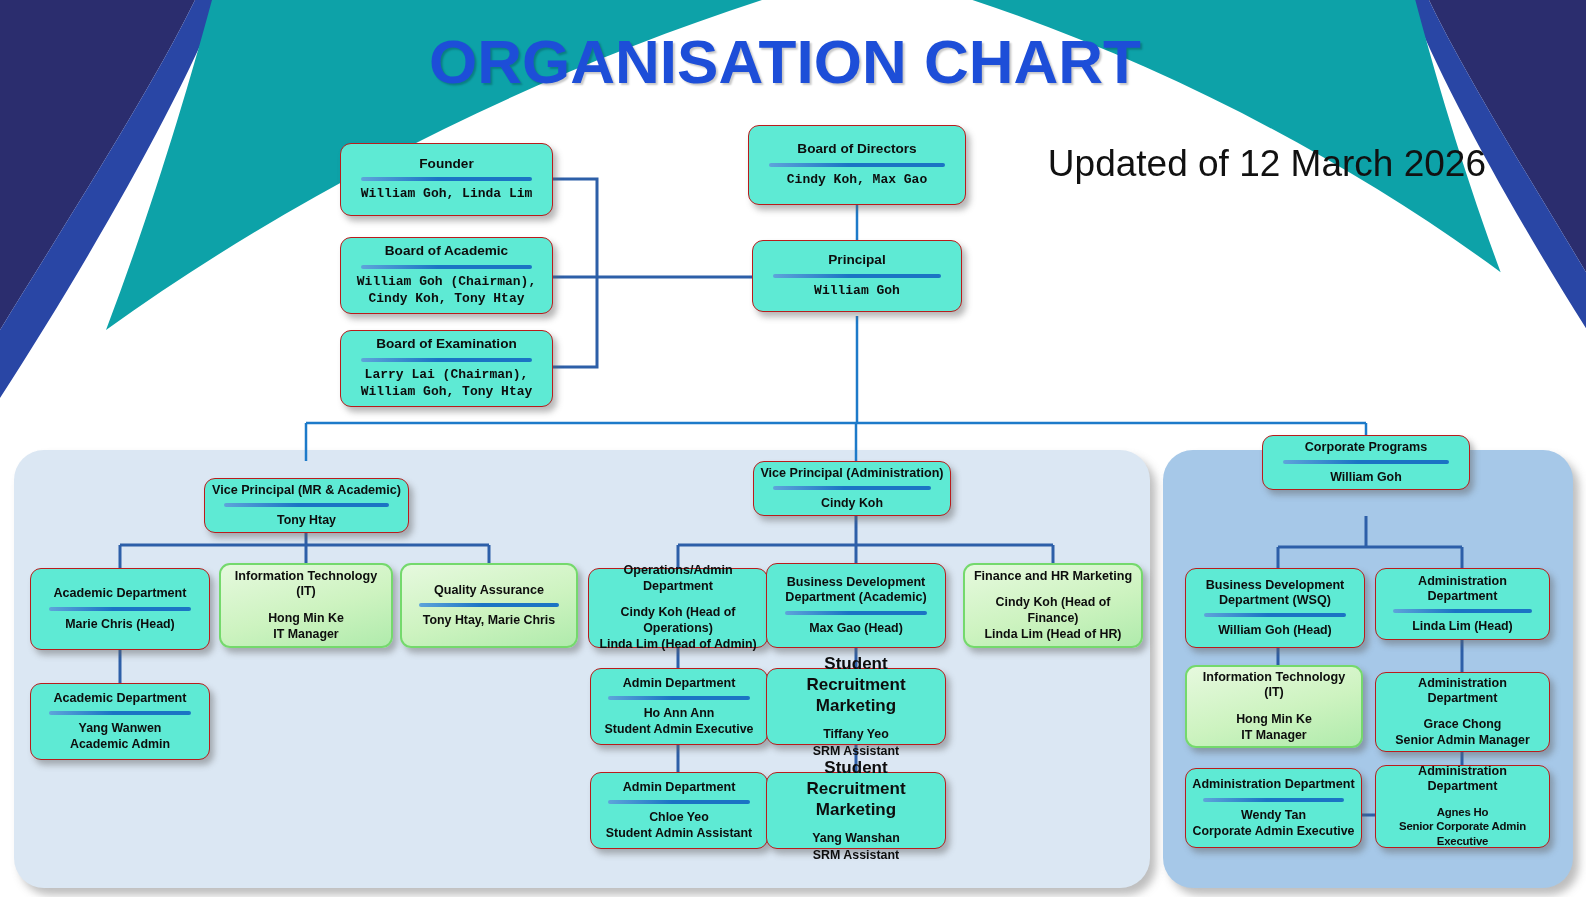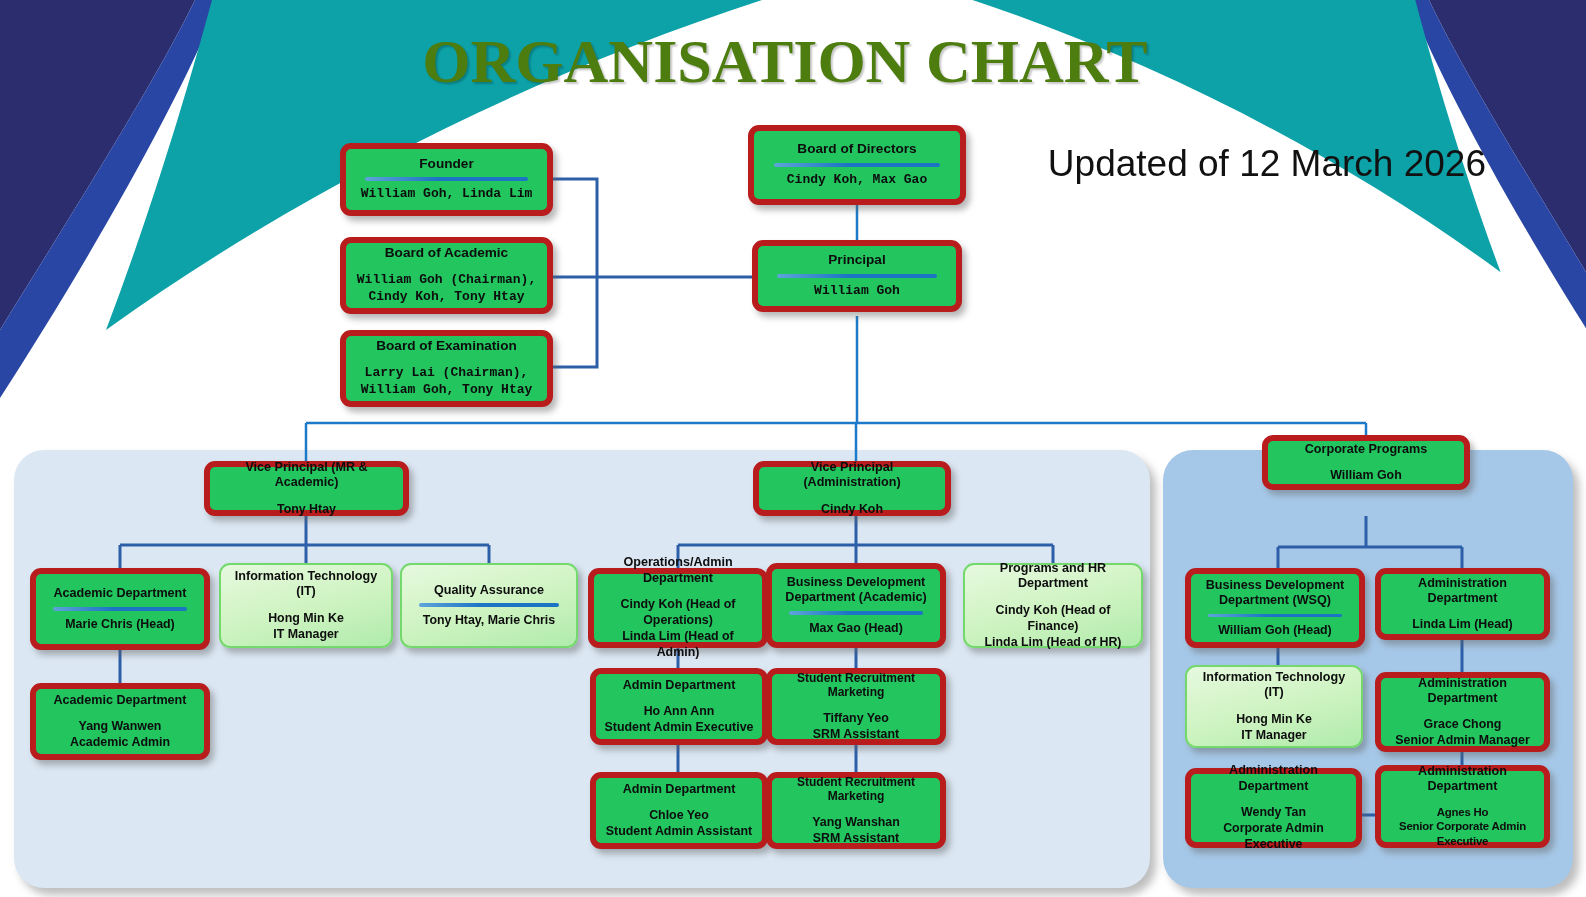--- a/index.html
+++ b/index.html
@@ -7,38 +7,37 @@
     position:relative;width:1586px;height:897px;overflow:hidden;
     background:#ffffff;font-family:"Liberation Sans",sans-serif;
   }
   
   .corner{position:absolute;top:0;z-index:1;pointer-events:none;}
   .corner.left{left:0;}
   .corner.right{right:0;transform:scaleX(-1);}
   
   .page-title{
     position:absolute;left:0;right:16px;top:26px;text-align:center;z-index:2;
-    font-size:62px;font-weight:800;letter-spacing:0px;color:#4d7c0f;
+    font-size:62px;font-weight:800;letter-spacing:0px;color:#1d4ed8;
     text-shadow:2px 2px 2px rgba(0,0,0,0.22);
-    font-family:Liberation Serif, serif;
   }
   .updated{
     position:absolute;top:143px;right:100px;z-index:2;
     font-size:37px;font-weight:400;color:#111;
   }
   
   .panel{position:absolute;border-radius:30px;z-index:1;
     box-shadow:6px 7px 8px rgba(110,110,110,0.45);}
   .panel.light{background:#dbe7f3;}
   .panel.dark{background:#a6c8e8;}
   
   svg.wires{position:absolute;left:0;top:0;z-index:2;}
   
   .node{
-    position:absolute;z-index:3;background:#22c55e;border:6px solid #b91c1c;
+    position:absolute;z-index:3;background:#5eead4;border:1px solid #b91c1c;
     border-radius:11px;box-shadow:4px 5px 6px rgba(95,95,95,0.45);
     display:flex;flex-direction:column;align-items:center;justify-content:center;
     padding:4px 6px;box-sizing:border-box;
   }
   .node.green{
     background:linear-gradient(165deg,#e6f9de 0%,#cdf3c0 55%,#b0ebac 100%);
     border:2px solid #74d96c;
   }
   .node .title{
     font-weight:700;font-size:12.6px;color:#0d0d0d;text-align:center;
@@ -47,21 +46,21 @@
   .node .name{
     font-weight:700;font-size:12.4px;color:#0d0d0d;text-align:center;
     line-height:1.3;white-space:pre-line;
   }
   .node .divider{
     height:4px;align-self:center;width:86%;margin:5px 0 5px 0;border-radius:2px;
     background:linear-gradient(90deg,#5ea4da 0%,#1b74c4 45%,#1b74c4 100%);
   }
   .node.top .title{font-size:13.6px;}
   .node.top .name{font-size:13px;font-family:Liberation Mono, monospace;}
-  .node.t12 .title{font-size:12px;}
+  .node.t12 .title{font-size:17px;}
   .node.compact .name{font-size:11.4px;letter-spacing:-0.2px;}
 </style>
 </head>
 <body>
 
 <div id="canvas">
 
   <svg class="corner left" width="770" height="400" viewBox="0 0 770 400" aria-hidden="true">
     <path d="M0,0 L195,0 C150,92 60,232 0,330 Z" fill="#2b2d6e"></path>
     <path d="M195,0 C150,92 60,232 0,330 L0,398 C88,262 178,104 220,0 Z" fill="#2946a5"></path>
@@ -136,21 +135,21 @@
     <div class="title">Board of Directors</div>
     <div class="divider"></div>
     <div class="name">Cindy Koh, Max Gao</div>
   </div>
   <div class="node top" style="left:752px;top:240px;width:210px;height:72px">
     <div class="title">Principal</div>
     <div class="divider"></div>
     <div class="name">William Goh</div>
   </div>
 
-  <div class="node" style="left:204px;top:461px;width:205px;height:55px">
+  <div class="node" style="left:204px;top:478px;width:205px;height:55px">
     <div class="title">Vice Principal (MR &amp; Academic)</div>
     <div class="divider"></div>
     <div class="name">Tony Htay</div>
   </div>
   <div class="node" style="left:753px;top:461px;width:198px;height:55px">
     <div class="title">Vice Principal (Administration)</div>
     <div class="divider"></div>
     <div class="name">Cindy Koh</div>
   </div>
   <div class="node" style="left:1262px;top:435px;width:208px;height:55px">
@@ -188,21 +187,21 @@
     <div class="name">Cindy Koh (Head of Operations)
 Linda Lim (Head of Admin)</div>
   </div>
   <div class="node" style="left:766px;top:563px;width:180px;height:85px">
     <div class="title">Business Development
 Department (Academic)</div>
     <div class="divider"></div>
     <div class="name">Max Gao (Head)</div>
   </div>
   <div class="node green" style="left:963px;top:563px;width:180px;height:85px">
-    <div class="title">Programs and HR Department</div>
+    <div class="title">Finance and HR Marketing</div>
     <div class="divider"></div>
     <div class="name">Cindy Koh (Head of Finance)
 Linda Lim (Head of HR)</div>
   </div>
   <div class="node" style="left:590px;top:668px;width:178px;height:77px">
     <div class="title">Admin Department</div>
     <div class="divider"></div>
     <div class="name">Ho Ann Ann
 Student Admin Executive</div>
   </div>

